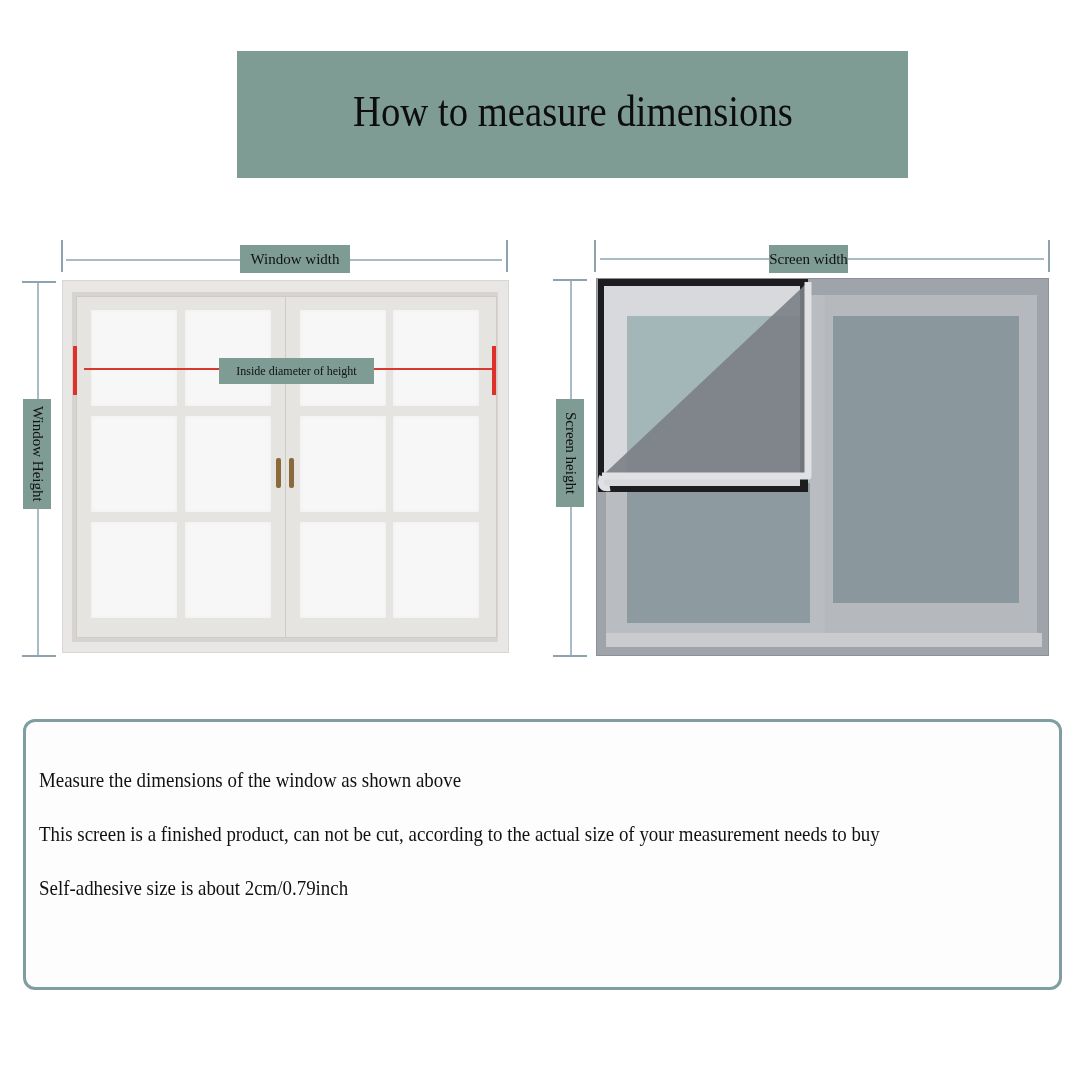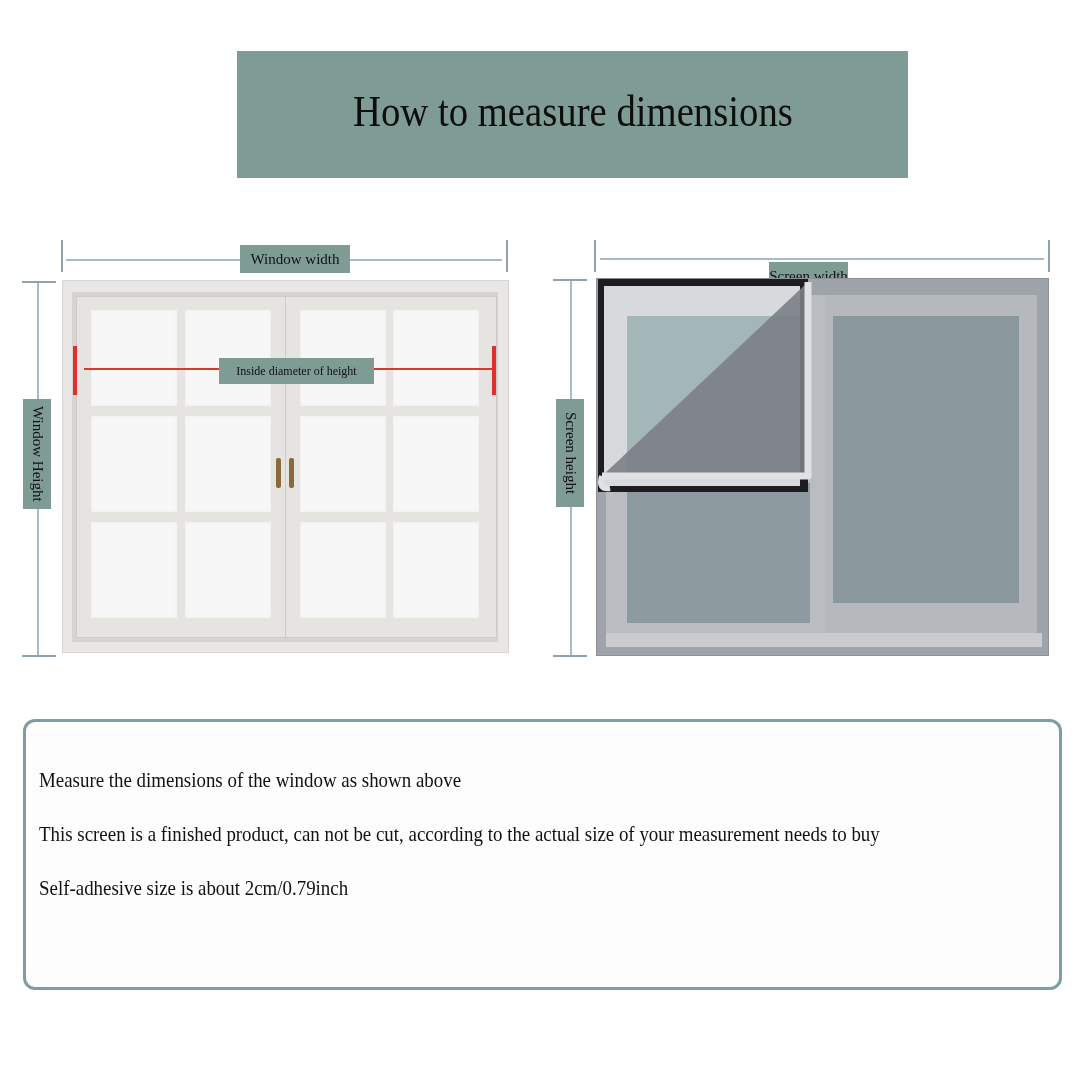--- a/index.html
+++ b/index.html
@@ -112,21 +112,21 @@
   <div class="tag" style="left:219px;top:358px;width:155px;height:26px;font-size:12px;">
     <span>Inside diameter of height</span>
   </div>
 </div>
 
 <div>
 
   <div class="tick-v" style="left:594px;top:240px;height:32px;"></div>
   <div class="tick-v" style="left:1048px;top:240px;height:32px;"></div>
   <div class="hline" style="left:600px;top:258px;width:444px;"></div>
-  <div class="tag" style="left:769px;top:262px;width:79px;height:28px;">
+  <div class="tag" style="left:769px;top:245px;width:79px;height:28px;">
     <span>Screen width</span>
   </div>
 
   <div class="tick-h" style="left:553px;top:279px;width:34px;"></div>
   <div class="tick-h" style="left:553px;top:655px;width:34px;"></div>
   <div class="vline" style="left:570px;top:281px;height:374px;"></div>
   <div class="tag vertical" style="left:556px;top:399px;width:28px;height:108px;">
     <span>Screen height</span>
   </div>
 

